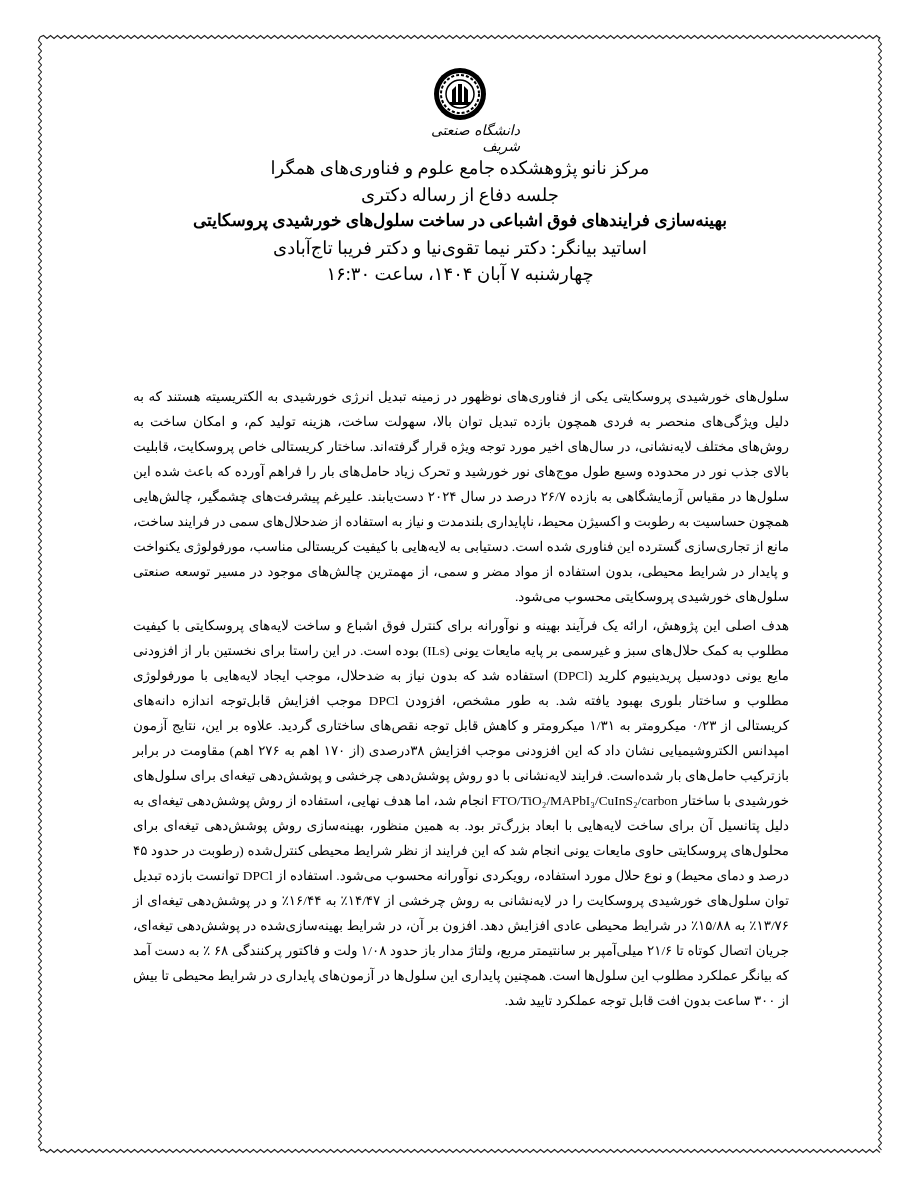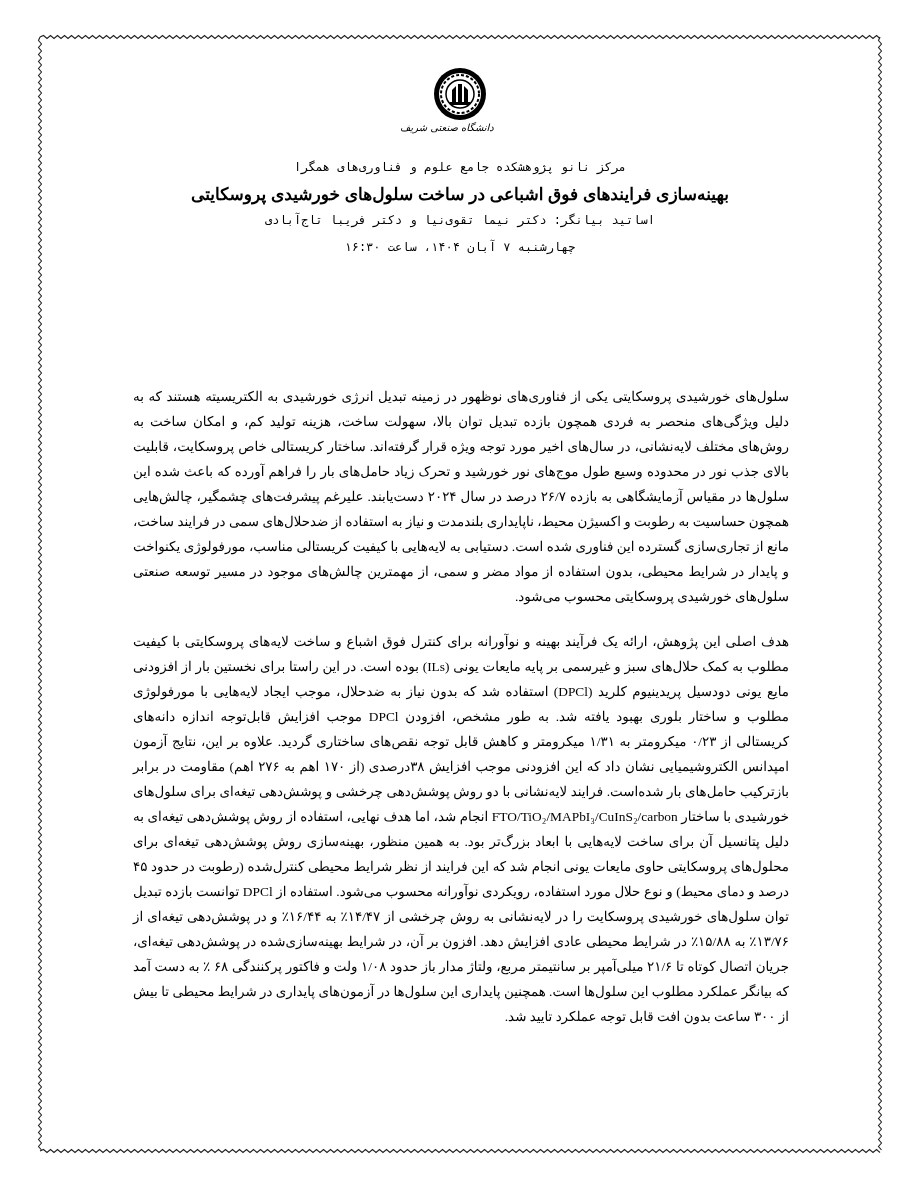--- a/index.html
+++ b/index.html
@@ -1,26 +1,26 @@
 <!DOCTYPE html>
 <html><head>
 <meta charset="utf-8">
 <style>
   html, body { margin:0; padding:0; background:#ffffff; }
   body { width:918px; height:1188px; position:relative; overflow:hidden; font-family:"DejaVu Serif", serif; color:#000; }
   .border { position:absolute; left:37px; top:34px; width:846px; height:1120px; }
   .border svg { position:absolute; left:0; top:0; }
   .logo { position:absolute; left:432px; top:66px; width:56px; height:56px; }
-  .logo-text { position:absolute; left:400px; top:122px; width:120px; text-align:left; font-family:"DejaVu Serif", serif; font-size:10px; font-style:italic; direction:rtl; }
+  .logo-text { position:absolute; left:400px; top:122px; width:120px; text-align:right; font-family:"DejaVu Serif", serif; font-size:14px; font-style:italic; direction:rtl; }
   .header { position:absolute; left:120px; top:155px; width:680px; text-align:center; direction:rtl; }
-  .hline { font-family:Liberation Mono, monospace; font-size:12px; line-height:26.5px; }
-  .hline.title { font-family:Liberation Sans, sans-serif; font-weight:bold; font-size:17px; }
+  .hline { font-family:Liberation Serif, serif; font-size:18px; line-height:26.5px; }
+  .hline.title { font-family:Liberation Serif, serif; font-weight:bold; font-size:17px; }
   .abstract { position:absolute; left:133px; top:384px; width:656px; direction:rtl; text-align:justify; font-family:"Liberation Serif", serif; font-size:13.4px; line-height:25px; }
   .abstract p { margin:0; text-align-last:right; }
-  .abstract p + p { margin-top:20px; }
+  .abstract p + p { margin-top:4px; }
 </style>
 </head>
 <body>
 
 <div class="border">
   <svg id="zigzag" width="846" height="1120" xmlns="http://www.w3.org/2000/svg">
       <path d="M3 3 L6.5 1.5 L10 4.5 L13.5 1.5 L17 4.5 L20.5 1.5 L24 4.5 L27.5 1.5 L31 4.5 L34.5 1.5 L38 4.5 L41.5 1.5 L45 4.5 L48.5 1.5 L52 4.5 L55.5 1.5 L59 4.5 L62.5 1.5 L66 4.5 L69.5 1.5 L73 4.5 L76.5 1.5 L80 4.5 L83.5 1.5 L87 4.5 L90.5 1.5 L94 4.5 L97.5 1.5 L101 4.5 L104.5 1.5 L108 4.5 L111.5 1.5 L115 4.5 L118.5 1.5 L122 4.5 L125.5 1.5 L129 4.5 L132.5 1.5 L136 4.5 L139.5 1.5 L143 4.5 L146.5 1.5 L150 4.5 L153.5 1.5 L157 4.5 L160.5 1.5 L164 4.5 L167.5 1.5 L171 4.5 L174.5 1.5 L178 4.5 L181.5 1.5 L185 4.5 L188.5 1.5 L192 4.5 L195.5 1.5 L199 4.5 L202.5 1.5 L206 4.5 L209.5 1.5 L213 4.5 L216.5 1.5 L220 4.5 L223.5 1.5 L227 4.5 L230.5 1.5 L234 4.5 L237.5 1.5 L241 4.5 L244.5 1.5 L248 4.5 L251.5 1.5 L255 4.5 L258.5 1.5 L262 4.5 L265.5 1.5 L269 4.5 L272.5 1.5 L276 4.5 L279.5 1.5 L283 4.5 L286.5 1.5 L290 4.5 L293.5 1.5 L297 4.5 L300.5 1.5 L304 4.5 L307.5 1.5 L311 4.5 L314.5 1.5 L318 4.5 L321.5 1.5 L325 4.5 L328.5 1.5 L332 4.5 L335.5 1.5 L339 4.5 L342.5 1.5 L346 4.5 L349.5 1.5 L353 4.5 L356.5 1.5 L360 4.5 L363.5 1.5 L367 4.5 L370.5 1.5 L374 4.5 L377.5 1.5 L381 4.5 L384.5 1.5 L388 4.5 L391.5 1.5 L395 4.5 L398.5 1.5 L402 4.5 L405.5 1.5 L409 4.5 L412.5 1.5 L416 4.5 L419.5 1.5 L423 4.5 L426.5 1.5 L430 4.5 L433.5 1.5 L437 4.5 L440.5 1.5 L444 4.5 L447.5 1.5 L451 4.5 L454.5 1.5 L458 4.5 L461.5 1.5 L465 4.5 L468.5 1.5 L472 4.5 L475.5 1.5 L479 4.5 L482.5 1.5 L486 4.5 L489.5 1.5 L493 4.5 L496.5 1.5 L500 4.5 L503.5 1.5 L507 4.5 L510.5 1.5 L514 4.5 L517.5 1.5 L521 4.5 L524.5 1.5 L528 4.5 L531.5 1.5 L535 4.5 L538.5 1.5 L542 4.5 L545.5 1.5 L549 4.5 L552.5 1.5 L556 4.5 L559.5 1.5 L563 4.5 L566.5 1.5 L570 4.5 L573.5 1.5 L577 4.5 L580.5 1.5 L584 4.5 L587.5 1.5 L591 4.5 L594.5 1.5 L598 4.5 L601.5 1.5 L605 4.5 L608.5 1.5 L612 4.5 L615.5 1.5 L619 4.5 L622.5 1.5 L626 4.5 L629.5 1.5 L633 4.5 L636.5 1.5 L640 4.5 L643.5 1.5 L647 4.5 L650.5 1.5 L654 4.5 L657.5 1.5 L661 4.5 L664.5 1.5 L668 4.5 L671.5 1.5 L675 4.5 L678.5 1.5 L682 4.5 L685.5 1.5 L689 4.5 L692.5 1.5 L696 4.5 L699.5 1.5 L703 4.5 L706.5 1.5 L710 4.5 L713.5 1.5 L717 4.5 L720.5 1.5 L724 4.5 L727.5 1.5 L731 4.5 L734.5 1.5 L738 4.5 L741.5 1.5 L745 4.5 L748.5 1.5 L752 4.5 L755.5 1.5 L759 4.5 L762.5 1.5 L766 4.5 L769.5 1.5 L773 4.5 L776.5 1.5 L780 4.5 L783.5 1.5 L787 4.5 L790.5 1.5 L794 4.5 L797.5 1.5 L801 4.5 L804.5 1.5 L808 4.5 L811.5 1.5 L815 4.5 L818.5 1.5 L822 4.5 L825.5 1.5 L829 4.5 L832.5 1.5 L836 4.5 L839.5 1.5 L843 4.5" fill="none" stroke="#222" stroke-width="1.1"></path>
       <path d="M3 1117 L6.5 1115.5 L10 1118.5 L13.5 1115.5 L17 1118.5 L20.5 1115.5 L24 1118.5 L27.5 1115.5 L31 1118.5 L34.5 1115.5 L38 1118.5 L41.5 1115.5 L45 1118.5 L48.5 1115.5 L52 1118.5 L55.5 1115.5 L59 1118.5 L62.5 1115.5 L66 1118.5 L69.5 1115.5 L73 1118.5 L76.5 1115.5 L80 1118.5 L83.5 1115.5 L87 1118.5 L90.5 1115.5 L94 1118.5 L97.5 1115.5 L101 1118.5 L104.5 1115.5 L108 1118.5 L111.5 1115.5 L115 1118.5 L118.5 1115.5 L122 1118.5 L125.5 1115.5 L129 1118.5 L132.5 1115.5 L136 1118.5 L139.5 1115.5 L143 1118.5 L146.5 1115.5 L150 1118.5 L153.5 1115.5 L157 1118.5 L160.5 1115.5 L164 1118.5 L167.5 1115.5 L171 1118.5 L174.5 1115.5 L178 1118.5 L181.5 1115.5 L185 1118.5 L188.5 1115.5 L192 1118.5 L195.5 1115.5 L199 1118.5 L202.5 1115.5 L206 1118.5 L209.5 1115.5 L213 1118.5 L216.5 1115.5 L220 1118.5 L223.5 1115.5 L227 1118.5 L230.5 1115.5 L234 1118.5 L237.5 1115.5 L241 1118.5 L244.5 1115.5 L248 1118.5 L251.5 1115.5 L255 1118.5 L258.5 1115.5 L262 1118.5 L265.5 1115.5 L269 1118.5 L272.5 1115.5 L276 1118.5 L279.5 1115.5 L283 1118.5 L286.5 1115.5 L290 1118.5 L293.5 1115.5 L297 1118.5 L300.5 1115.5 L304 1118.5 L307.5 1115.5 L311 1118.5 L314.5 1115.5 L318 1118.5 L321.5 1115.5 L325 1118.5 L328.5 1115.5 L332 1118.5 L335.5 1115.5 L339 1118.5 L342.5 1115.5 L346 1118.5 L349.5 1115.5 L353 1118.5 L356.5 1115.5 L360 1118.5 L363.5 1115.5 L367 1118.5 L370.5 1115.5 L374 1118.5 L377.5 1115.5 L381 1118.5 L384.5 1115.5 L388 1118.5 L391.5 1115.5 L395 1118.5 L398.5 1115.5 L402 1118.5 L405.5 1115.5 L409 1118.5 L412.5 1115.5 L416 1118.5 L419.5 1115.5 L423 1118.5 L426.5 1115.5 L430 1118.5 L433.5 1115.5 L437 1118.5 L440.5 1115.5 L444 1118.5 L447.5 1115.5 L451 1118.5 L454.5 1115.5 L458 1118.5 L461.5 1115.5 L465 1118.5 L468.5 1115.5 L472 1118.5 L475.5 1115.5 L479 1118.5 L482.5 1115.5 L486 1118.5 L489.5 1115.5 L493 1118.5 L496.5 1115.5 L500 1118.5 L503.5 1115.5 L507 1118.5 L510.5 1115.5 L514 1118.5 L517.5 1115.5 L521 1118.5 L524.5 1115.5 L528 1118.5 L531.5 1115.5 L535 1118.5 L538.5 1115.5 L542 1118.5 L545.5 1115.5 L549 1118.5 L552.5 1115.5 L556 1118.5 L559.5 1115.5 L563 1118.5 L566.5 1115.5 L570 1118.5 L573.5 1115.5 L577 1118.5 L580.5 1115.5 L584 1118.5 L587.5 1115.5 L591 1118.5 L594.5 1115.5 L598 1118.5 L601.5 1115.5 L605 1118.5 L608.5 1115.5 L612 1118.5 L615.5 1115.5 L619 1118.5 L622.5 1115.5 L626 1118.5 L629.5 1115.5 L633 1118.5 L636.5 1115.5 L640 1118.5 L643.5 1115.5 L647 1118.5 L650.5 1115.5 L654 1118.5 L657.5 1115.5 L661 1118.5 L664.5 1115.5 L668 1118.5 L671.5 1115.5 L675 1118.5 L678.5 1115.5 L682 1118.5 L685.5 1115.5 L689 1118.5 L692.5 1115.5 L696 1118.5 L699.5 1115.5 L703 1118.5 L706.5 1115.5 L710 1118.5 L713.5 1115.5 L717 1118.5 L720.5 1115.5 L724 1118.5 L727.5 1115.5 L731 1118.5 L734.5 1115.5 L738 1118.5 L741.5 1115.5 L745 1118.5 L748.5 1115.5 L752 1118.5 L755.5 1115.5 L759 1118.5 L762.5 1115.5 L766 1118.5 L769.5 1115.5 L773 1118.5 L776.5 1115.5 L780 1118.5 L783.5 1115.5 L787 1118.5 L790.5 1115.5 L794 1118.5 L797.5 1115.5 L801 1118.5 L804.5 1115.5 L808 1118.5 L811.5 1115.5 L815 1118.5 L818.5 1115.5 L822 1118.5 L825.5 1115.5 L829 1118.5 L832.5 1115.5 L836 1118.5 L839.5 1115.5 L843 1118.5" fill="none" stroke="#222" stroke-width="1.1"></path>
       <path d="M3 3 L1.5 6.5 L4.5 10 L1.5 13.5 L4.5 17 L1.5 20.5 L4.5 24 L1.5 27.5 L4.5 31 L1.5 34.5 L4.5 38 L1.5 41.5 L4.5 45 L1.5 48.5 L4.5 52 L1.5 55.5 L4.5 59 L1.5 62.5 L4.5 66 L1.5 69.5 L4.5 73 L1.5 76.5 L4.5 80 L1.5 83.5 L4.5 87 L1.5 90.5 L4.5 94 L1.5 97.5 L4.5 101 L1.5 104.5 L4.5 108 L1.5 111.5 L4.5 115 L1.5 118.5 L4.5 122 L1.5 125.5 L4.5 129 L1.5 132.5 L4.5 136 L1.5 139.5 L4.5 143 L1.5 146.5 L4.5 150 L1.5 153.5 L4.5 157 L1.5 160.5 L4.5 164 L1.5 167.5 L4.5 171 L1.5 174.5 L4.5 178 L1.5 181.5 L4.5 185 L1.5 188.5 L4.5 192 L1.5 195.5 L4.5 199 L1.5 202.5 L4.5 206 L1.5 209.5 L4.5 213 L1.5 216.5 L4.5 220 L1.5 223.5 L4.5 227 L1.5 230.5 L4.5 234 L1.5 237.5 L4.5 241 L1.5 244.5 L4.5 248 L1.5 251.5 L4.5 255 L1.5 258.5 L4.5 262 L1.5 265.5 L4.5 269 L1.5 272.5 L4.5 276 L1.5 279.5 L4.5 283 L1.5 286.5 L4.5 290 L1.5 293.5 L4.5 297 L1.5 300.5 L4.5 304 L1.5 307.5 L4.5 311 L1.5 314.5 L4.5 318 L1.5 321.5 L4.5 325 L1.5 328.5 L4.5 332 L1.5 335.5 L4.5 339 L1.5 342.5 L4.5 346 L1.5 349.5 L4.5 353 L1.5 356.5 L4.5 360 L1.5 363.5 L4.5 367 L1.5 370.5 L4.5 374 L1.5 377.5 L4.5 381 L1.5 384.5 L4.5 388 L1.5 391.5 L4.5 395 L1.5 398.5 L4.5 402 L1.5 405.5 L4.5 409 L1.5 412.5 L4.5 416 L1.5 419.5 L4.5 423 L1.5 426.5 L4.5 430 L1.5 433.5 L4.5 437 L1.5 440.5 L4.5 444 L1.5 447.5 L4.5 451 L1.5 454.5 L4.5 458 L1.5 461.5 L4.5 465 L1.5 468.5 L4.5 472 L1.5 475.5 L4.5 479 L1.5 482.5 L4.5 486 L1.5 489.5 L4.5 493 L1.5 496.5 L4.5 500 L1.5 503.5 L4.5 507 L1.5 510.5 L4.5 514 L1.5 517.5 L4.5 521 L1.5 524.5 L4.5 528 L1.5 531.5 L4.5 535 L1.5 538.5 L4.5 542 L1.5 545.5 L4.5 549 L1.5 552.5 L4.5 556 L1.5 559.5 L4.5 563 L1.5 566.5 L4.5 570 L1.5 573.5 L4.5 577 L1.5 580.5 L4.5 584 L1.5 587.5 L4.5 591 L1.5 594.5 L4.5 598 L1.5 601.5 L4.5 605 L1.5 608.5 L4.5 612 L1.5 615.5 L4.5 619 L1.5 622.5 L4.5 626 L1.5 629.5 L4.5 633 L1.5 636.5 L4.5 640 L1.5 643.5 L4.5 647 L1.5 650.5 L4.5 654 L1.5 657.5 L4.5 661 L1.5 664.5 L4.5 668 L1.5 671.5 L4.5 675 L1.5 678.5 L4.5 682 L1.5 685.5 L4.5 689 L1.5 692.5 L4.5 696 L1.5 699.5 L4.5 703 L1.5 706.5 L4.5 710 L1.5 713.5 L4.5 717 L1.5 720.5 L4.5 724 L1.5 727.5 L4.5 731 L1.5 734.5 L4.5 738 L1.5 741.5 L4.5 745 L1.5 748.5 L4.5 752 L1.5 755.5 L4.5 759 L1.5 762.5 L4.5 766 L1.5 769.5 L4.5 773 L1.5 776.5 L4.5 780 L1.5 783.5 L4.5 787 L1.5 790.5 L4.5 794 L1.5 797.5 L4.5 801 L1.5 804.5 L4.5 808 L1.5 811.5 L4.5 815 L1.5 818.5 L4.5 822 L1.5 825.5 L4.5 829 L1.5 832.5 L4.5 836 L1.5 839.5 L4.5 843 L1.5 846.5 L4.5 850 L1.5 853.5 L4.5 857 L1.5 860.5 L4.5 864 L1.5 867.5 L4.5 871 L1.5 874.5 L4.5 878 L1.5 881.5 L4.5 885 L1.5 888.5 L4.5 892 L1.5 895.5 L4.5 899 L1.5 902.5 L4.5 906 L1.5 909.5 L4.5 913 L1.5 916.5 L4.5 920 L1.5 923.5 L4.5 927 L1.5 930.5 L4.5 934 L1.5 937.5 L4.5 941 L1.5 944.5 L4.5 948 L1.5 951.5 L4.5 955 L1.5 958.5 L4.5 962 L1.5 965.5 L4.5 969 L1.5 972.5 L4.5 976 L1.5 979.5 L4.5 983 L1.5 986.5 L4.5 990 L1.5 993.5 L4.5 997 L1.5 1000.5 L4.5 1004 L1.5 1007.5 L4.5 1011 L1.5 1014.5 L4.5 1018 L1.5 1021.5 L4.5 1025 L1.5 1028.5 L4.5 1032 L1.5 1035.5 L4.5 1039 L1.5 1042.5 L4.5 1046 L1.5 1049.5 L4.5 1053 L1.5 1056.5 L4.5 1060 L1.5 1063.5 L4.5 1067 L1.5 1070.5 L4.5 1074 L1.5 1077.5 L4.5 1081 L1.5 1084.5 L4.5 1088 L1.5 1091.5 L4.5 1095 L1.5 1098.5 L4.5 1102 L1.5 1105.5 L4.5 1109 L1.5 1112.5 L4.5 1116" fill="none" stroke="#222" stroke-width="1.1"></path>
       <path d="M843 3 L841.5 6.5 L844.5 10 L841.5 13.5 L844.5 17 L841.5 20.5 L844.5 24 L841.5 27.5 L844.5 31 L841.5 34.5 L844.5 38 L841.5 41.5 L844.5 45 L841.5 48.5 L844.5 52 L841.5 55.5 L844.5 59 L841.5 62.5 L844.5 66 L841.5 69.5 L844.5 73 L841.5 76.5 L844.5 80 L841.5 83.5 L844.5 87 L841.5 90.5 L844.5 94 L841.5 97.5 L844.5 101 L841.5 104.5 L844.5 108 L841.5 111.5 L844.5 115 L841.5 118.5 L844.5 122 L841.5 125.5 L844.5 129 L841.5 132.5 L844.5 136 L841.5 139.5 L844.5 143 L841.5 146.5 L844.5 150 L841.5 153.5 L844.5 157 L841.5 160.5 L844.5 164 L841.5 167.5 L844.5 171 L841.5 174.5 L844.5 178 L841.5 181.5 L844.5 185 L841.5 188.5 L844.5 192 L841.5 195.5 L844.5 199 L841.5 202.5 L844.5 206 L841.5 209.5 L844.5 213 L841.5 216.5 L844.5 220 L841.5 223.5 L844.5 227 L841.5 230.5 L844.5 234 L841.5 237.5 L844.5 241 L841.5 244.5 L844.5 248 L841.5 251.5 L844.5 255 L841.5 258.5 L844.5 262 L841.5 265.5 L844.5 269 L841.5 272.5 L844.5 276 L841.5 279.5 L844.5 283 L841.5 286.5 L844.5 290 L841.5 293.5 L844.5 297 L841.5 300.5 L844.5 304 L841.5 307.5 L844.5 311 L841.5 314.5 L844.5 318 L841.5 321.5 L844.5 325 L841.5 328.5 L844.5 332 L841.5 335.5 L844.5 339 L841.5 342.5 L844.5 346 L841.5 349.5 L844.5 353 L841.5 356.5 L844.5 360 L841.5 363.5 L844.5 367 L841.5 370.5 L844.5 374 L841.5 377.5 L844.5 381 L841.5 384.5 L844.5 388 L841.5 391.5 L844.5 395 L841.5 398.5 L844.5 402 L841.5 405.5 L844.5 409 L841.5 412.5 L844.5 416 L841.5 419.5 L844.5 423 L841.5 426.5 L844.5 430 L841.5 433.5 L844.5 437 L841.5 440.5 L844.5 444 L841.5 447.5 L844.5 451 L841.5 454.5 L844.5 458 L841.5 461.5 L844.5 465 L841.5 468.5 L844.5 472 L841.5 475.5 L844.5 479 L841.5 482.5 L844.5 486 L841.5 489.5 L844.5 493 L841.5 496.5 L844.5 500 L841.5 503.5 L844.5 507 L841.5 510.5 L844.5 514 L841.5 517.5 L844.5 521 L841.5 524.5 L844.5 528 L841.5 531.5 L844.5 535 L841.5 538.5 L844.5 542 L841.5 545.5 L844.5 549 L841.5 552.5 L844.5 556 L841.5 559.5 L844.5 563 L841.5 566.5 L844.5 570 L841.5 573.5 L844.5 577 L841.5 580.5 L844.5 584 L841.5 587.5 L844.5 591 L841.5 594.5 L844.5 598 L841.5 601.5 L844.5 605 L841.5 608.5 L844.5 612 L841.5 615.5 L844.5 619 L841.5 622.5 L844.5 626 L841.5 629.5 L844.5 633 L841.5 636.5 L844.5 640 L841.5 643.5 L844.5 647 L841.5 650.5 L844.5 654 L841.5 657.5 L844.5 661 L841.5 664.5 L844.5 668 L841.5 671.5 L844.5 675 L841.5 678.5 L844.5 682 L841.5 685.5 L844.5 689 L841.5 692.5 L844.5 696 L841.5 699.5 L844.5 703 L841.5 706.5 L844.5 710 L841.5 713.5 L844.5 717 L841.5 720.5 L844.5 724 L841.5 727.5 L844.5 731 L841.5 734.5 L844.5 738 L841.5 741.5 L844.5 745 L841.5 748.5 L844.5 752 L841.5 755.5 L844.5 759 L841.5 762.5 L844.5 766 L841.5 769.5 L844.5 773 L841.5 776.5 L844.5 780 L841.5 783.5 L844.5 787 L841.5 790.5 L844.5 794 L841.5 797.5 L844.5 801 L841.5 804.5 L844.5 808 L841.5 811.5 L844.5 815 L841.5 818.5 L844.5 822 L841.5 825.5 L844.5 829 L841.5 832.5 L844.5 836 L841.5 839.5 L844.5 843 L841.5 846.5 L844.5 850 L841.5 853.5 L844.5 857 L841.5 860.5 L844.5 864 L841.5 867.5 L844.5 871 L841.5 874.5 L844.5 878 L841.5 881.5 L844.5 885 L841.5 888.5 L844.5 892 L841.5 895.5 L844.5 899 L841.5 902.5 L844.5 906 L841.5 909.5 L844.5 913 L841.5 916.5 L844.5 920 L841.5 923.5 L844.5 927 L841.5 930.5 L844.5 934 L841.5 937.5 L844.5 941 L841.5 944.5 L844.5 948 L841.5 951.5 L844.5 955 L841.5 958.5 L844.5 962 L841.5 965.5 L844.5 969 L841.5 972.5 L844.5 976 L841.5 979.5 L844.5 983 L841.5 986.5 L844.5 990 L841.5 993.5 L844.5 997 L841.5 1000.5 L844.5 1004 L841.5 1007.5 L844.5 1011 L841.5 1014.5 L844.5 1018 L841.5 1021.5 L844.5 1025 L841.5 1028.5 L844.5 1032 L841.5 1035.5 L844.5 1039 L841.5 1042.5 L844.5 1046 L841.5 1049.5 L844.5 1053 L841.5 1056.5 L844.5 1060 L841.5 1063.5 L844.5 1067 L841.5 1070.5 L844.5 1074 L841.5 1077.5 L844.5 1081 L841.5 1084.5 L844.5 1088 L841.5 1091.5 L844.5 1095 L841.5 1098.5 L844.5 1102 L841.5 1105.5 L844.5 1109 L841.5 1112.5 L844.5 1116" fill="none" stroke="#222" stroke-width="1.1"></path>
@@ -34,20 +34,21 @@
     <circle cx="28" cy="28" r="19" fill="none" stroke="#000" stroke-width="2" stroke-dasharray="3 2"></circle>
     <circle cx="28" cy="28" r="14" fill="#fff" stroke="#000" stroke-width="1.5"></circle>
     <path d="M20 36 L20 24 L24 20 L24 36 Z M26 36 L26 18 L30 18 L30 36 Z M32 36 L32 20 L36 24 L36 36 Z" fill="#000"></path>
     <rect x="18" y="36" width="20" height="3" fill="#000"></rect>
   </svg>
 </div>
 <div class="logo-text">دانشگاه صنعتی شریف</div>
 
 <div class="header">
   <div class="hline">مرکز نانو پژوهشکده جامع علوم و فناوری‌های همگرا</div>
+  <div class="hline">جلسه دفاع از رساله دکتری</div>
   <div class="hline title">بهینه‌سازی فرایندهای فوق اشباعی در ساخت سلول‌های خورشیدی پروسکایتی</div>
   <div class="hline">اساتید بیانگر: دکتر نیما تقوی‌نیا و دکتر فریبا تاج‌آبادی</div>
   <div class="hline">چهارشنبه ۷ آبان ۱۴۰۴، ساعت ۱۶:۳۰</div>
 </div>
 
 <div class="abstract">
   <p>سلول‌های خورشیدی پروسکایتی یکی از فناوری‌های نوظهور در زمینه تبدیل انرژی خورشیدی به الکتریسیته هستند که به دلیل ویژگی‌های منحصر به فردی همچون بازده تبدیل توان بالا، سهولت ساخت، هزینه تولید کم، و امکان ساخت به روش‌های مختلف لایه‌نشانی، در سال‌های اخیر مورد توجه ویژه قرار گرفته‌اند. ساختار کریستالی خاص پروسکایت، قابلیت بالای جذب نور در محدوده وسیع طول موج‌های نور خورشید و تحرک زیاد حامل‌های بار را فراهم آورده که باعث شده این سلول‌ها در مقیاس آزمایشگاهی به بازده ۲۶/۷ درصد در سال ۲۰۲۴ دست‌یابند. علیرغم پیشرفت‌های چشمگیر، چالش‌هایی همچون حساسیت به رطوبت و اکسیژن محیط، ناپایداری بلندمدت و نیاز به استفاده از ضدحلال‌های سمی در فرایند ساخت، مانع از تجاری‌سازی گسترده این فناوری شده است. دستیابی به لایه‌هایی با کیفیت کریستالی مناسب، مورفولوژی یکنواخت و پایدار در شرایط محیطی، بدون استفاده از مواد مضر و سمی، از مهمترین چالش‌های موجود در مسیر توسعه صنعتی سلول‌های خورشیدی پروسکایتی محسوب می‌شود.</p>
   <p>هدف اصلی این پژوهش، ارائه یک فرآیند بهینه و نوآورانه برای کنترل فوق اشباع و ساخت لایه‌های پروسکایتی با کیفیت مطلوب به کمک حلال‌های سبز و غیرسمی بر پایه مایعات یونی (ILs) بوده است. در این راستا برای نخستین بار از افزودنی مایع یونی دودسیل پریدینیوم کلرید (DPCl) استفاده شد که بدون نیاز به ضدحلال، موجب ایجاد لایه‌هایی با مورفولوژی مطلوب و ساختار بلوری بهبود یافته شد. به طور مشخص، افزودن DPCl موجب افزایش قابل‌توجه اندازه دانه‌های کریستالی از ۰/۲۳ میکرومتر به ۱/۳۱ میکرومتر و کاهش قابل توجه نقص‌های ساختاری گردید. علاوه بر این، نتایج آزمون امپدانس الکتروشیمیایی نشان داد که این افزودنی موجب افزایش ۳۸درصدی (از ۱۷۰ اهم به ۲۷۶ اهم) مقاومت در برابر بازترکیب حامل‌های بار شده‌است. فرایند لایه‌نشانی با دو روش پوشش‌دهی چرخشی و پوشش‌دهی تیغه‌ای برای سلول‌های خورشیدی با ساختار FTO/TiO₂/MAPbI₃/CuInS₂/carbon انجام شد، اما هدف نهایی، استفاده از روش پوشش‌دهی تیغه‌ای به دلیل پتانسیل آن برای ساخت لایه‌هایی با ابعاد بزرگ‌تر بود. به همین منظور، بهینه‌سازی روش پوشش‌دهی تیغه‌ای برای محلول‌های پروسکایتی حاوی مایعات یونی انجام شد که این فرایند از نظر شرایط محیطی کنترل‌شده (رطوبت در حدود ۴۵ درصد و دمای محیط) و نوع حلال مورد استفاده، رویکردی نوآورانه محسوب می‌شود. استفاده از DPCl توانست بازده تبدیل توان سلول‌های خورشیدی پروسکایت را در لایه‌نشانی به روش چرخشی از ۱۴/۴۷٪ به ۱۶/۴۴٪ و در پوشش‌دهی تیغه‌ای از ۱۳/۷۶٪ به ۱۵/۸۸٪ در شرایط محیطی عادی افزایش دهد. افزون بر آن، در شرایط بهینه‌سازی‌شده در پوشش‌دهی تیغه‌ای، جریان اتصال کوتاه تا ۲۱/۶ میلی‌آمپر بر سانتیمتر مربع، ولتاژ مدار باز حدود ۱/۰۸ ولت و فاکتور پرکنندگی ۶۸ ٪ به دست آمد که بیانگر عملکرد مطلوب این سلول‌ها است. همچنین پایداری این سلول‌ها در آزمون‌های پایداری در شرایط محیطی تا بیش از ۳۰۰ ساعت بدون افت قابل توجه عملکرد تایید شد.</p>
 </div>
 

